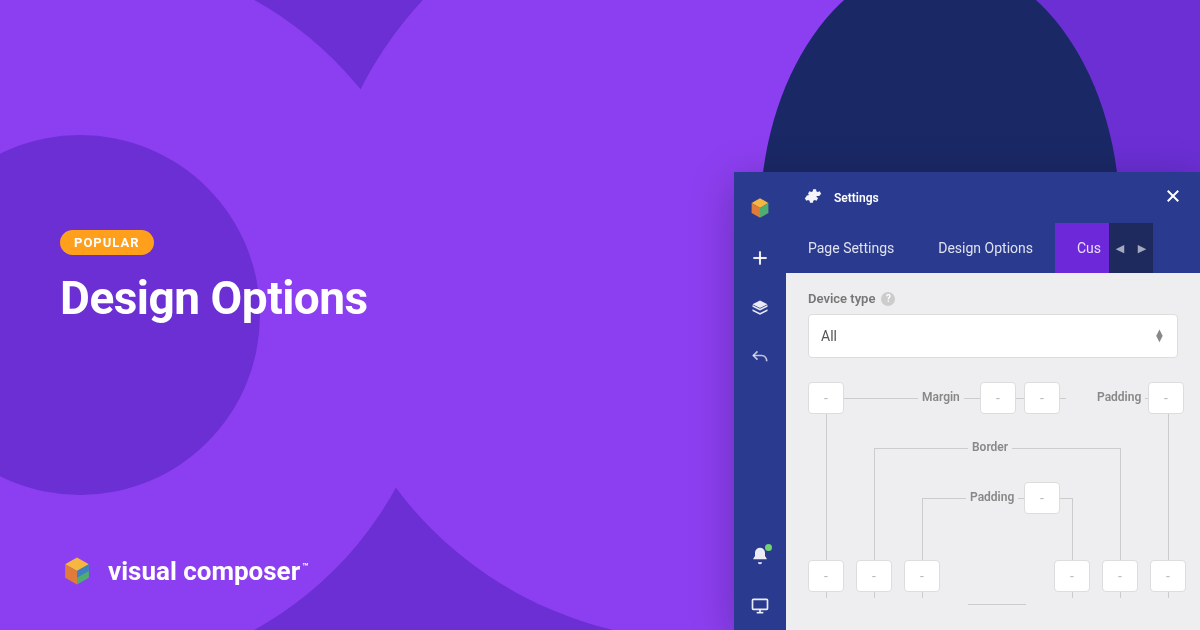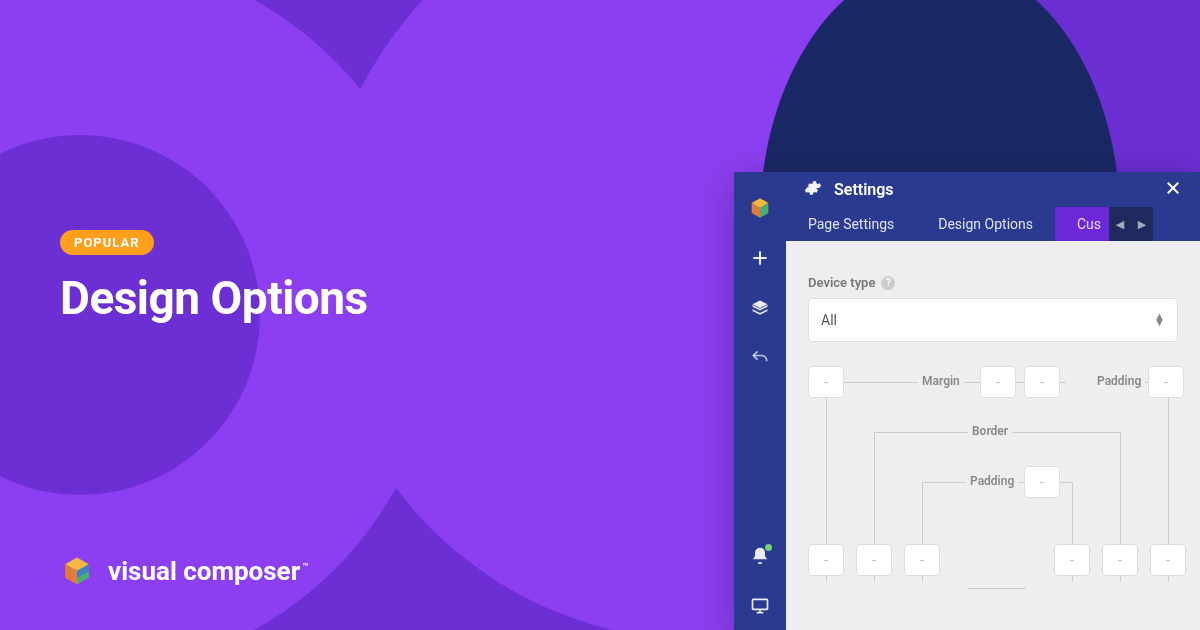--- a/index.html
+++ b/index.html
@@ -31,29 +31,29 @@
 .panel { position: absolute; right: 0; top: 172px; width: 466px; height: 458px; background: #eeeef0; z-index: 10; box-shadow: 0 10px 40px rgba(0,0,0,0.25); display: flex; font-size: 14px; color: #444; }
 .panel-side { width: 52px; background: #2a3b8f; display: flex; flex-direction: column; align-items: center; padding-top: 12px; gap: 2px; }
 .side-btn { width: 52px; height: 48px; display: flex; align-items: center; justify-content: center; color: rgba(255,255,255,0.85); cursor: pointer; position:relative; }
 .side-btn svg, .side-btn .ico { width: 20px; height: 20px; }
 .side-spacer { flex: 1; }
 .notif-dot { position: absolute; top: 12px; right: 14px; width: 7px; height: 7px; border-radius: 50%; background: #6fd36f; }
 
 .panel-main { flex: 1; display: flex; flex-direction: column; }
 .panel-header { height: 52px; background: #2a3b8f; display: flex; align-items: center; padding: 0 18px; color: #fff; gap: 12px; }
 .panel-header .spacer { flex: 1; }
-.header-title { font-size: 16px; font-weight: 600; }
+.header-title { font-size: 12px; font-weight: 600; }
 .close-btn { font-size: 22px; cursor: pointer; }
 
 .panel-tabs { height: 50px; background: #2a3b8f; display: flex; align-items: stretch; position: relative; }
 .tab { padding: 0 22px; display: flex; align-items: center; color: rgba(255,255,255,0.85); font-size: 14px; cursor: pointer; white-space: nowrap; }
 .tab.partial { padding-right: 8px; background: #6d28d9; }
 .tab-nav { width: 22px; display: flex; align-items: center; justify-content: center; background: #1e2a5e; color: rgba(255,255,255,0.6); cursor: pointer; font-size: 11px; }
 
-.panel-body { flex: 1; background: #eeeef0; padding: 34px 22px; }
+.panel-body { flex: 1; background: #eeeef0; padding: 18px 22px; }
 .field-label { font-size: 13px; font-weight: 600; color: #777; display: flex; align-items: center; gap: 6px; margin-bottom: 8px; }
 .help-ico { width: 14px; height: 14px; border-radius: 50%; background: #ccc; color: #fff; font-size: 10px; display: inline-flex; align-items: center; justify-content: center; }
 .select { width: 100%; height: 44px; background: #fff; border: 1px solid #ddd; border-radius: 4px; padding: 0 12px; display: flex; align-items: center; justify-content: space-between; color: #555; font-size: 14px; cursor: pointer; margin-bottom: 24px; }
 .select-caret { font-size: 11px; color: #888; display: flex; flex-direction: column; line-height: 6px; }
 
 
 .boxmodel { position: relative; height: 230px; }
 .bm-label { position: absolute; font-size: 12px; font-weight: 600; color: #888; background: #eeeef0; padding: 0 4px; z-index: 3; }
 .bm-input { position: absolute; width: 36px; height: 32px; background: #fff; border: 1px solid #ddd; border-radius: 4px; display: flex; align-items: center; justify-content: center; color: #bbb; font-size: 14px; z-index: 4; cursor: text; }
 .bm-line { position: absolute; background: #ccc; z-index: 1; }

